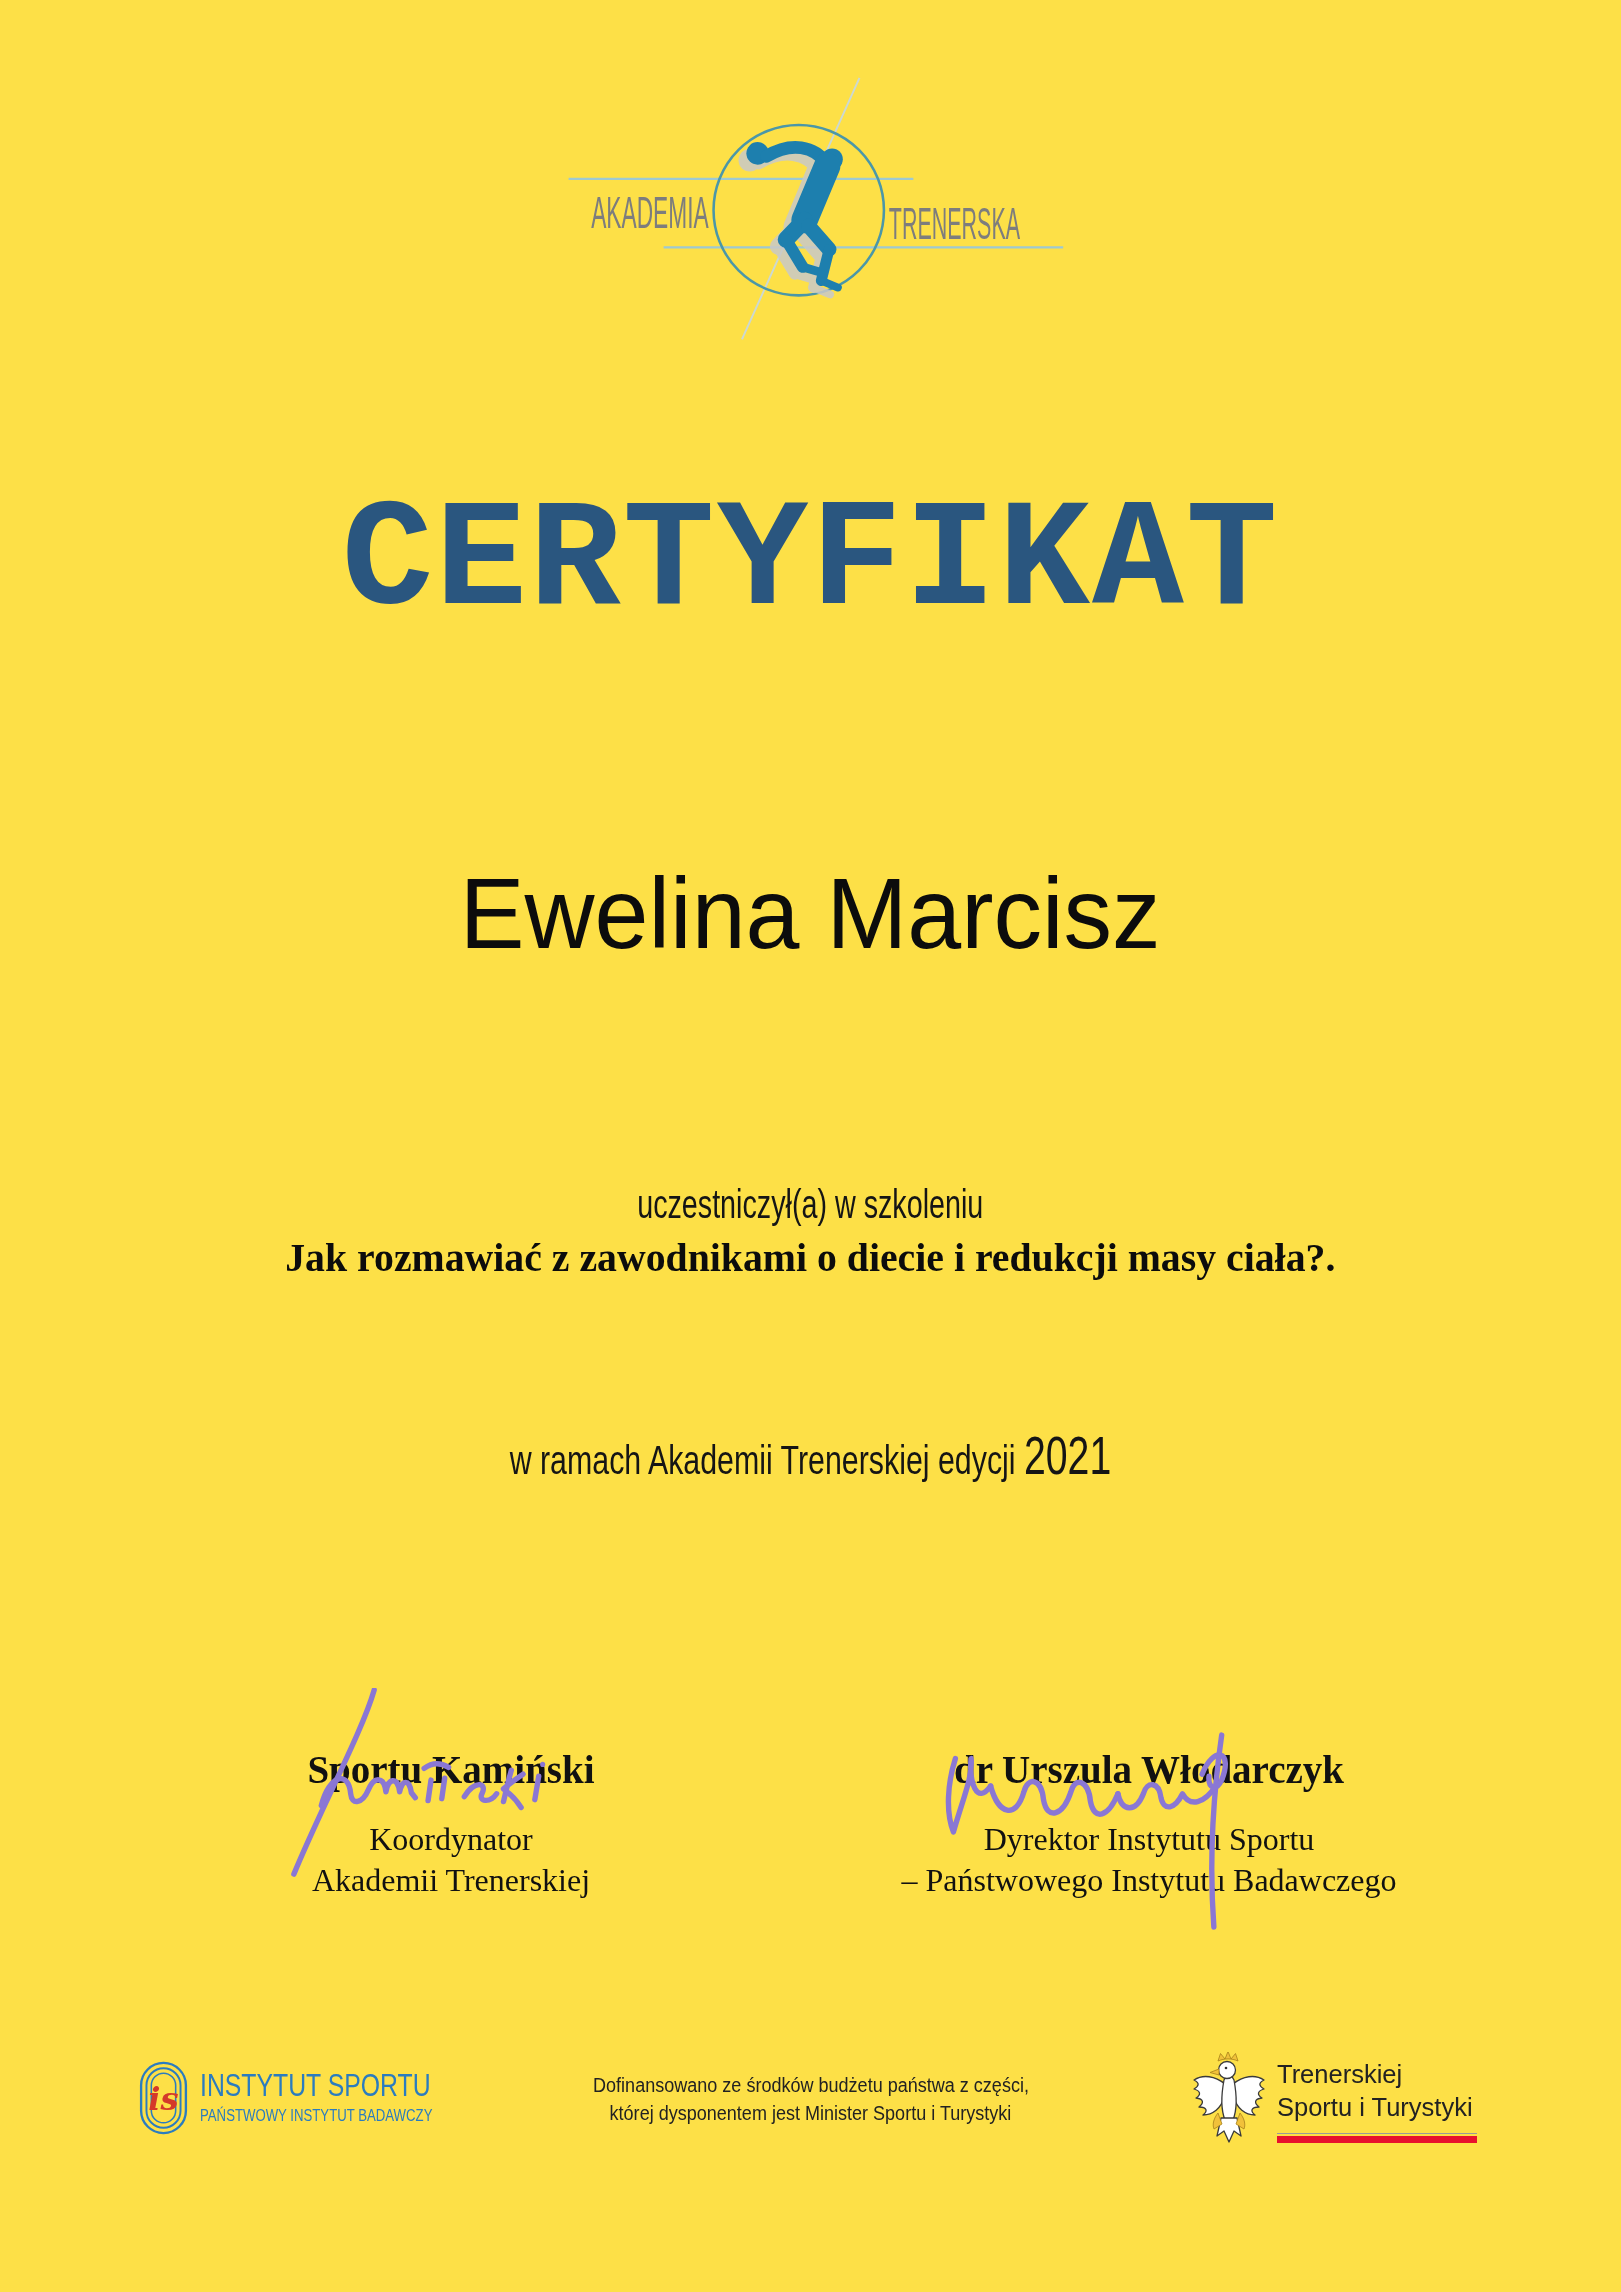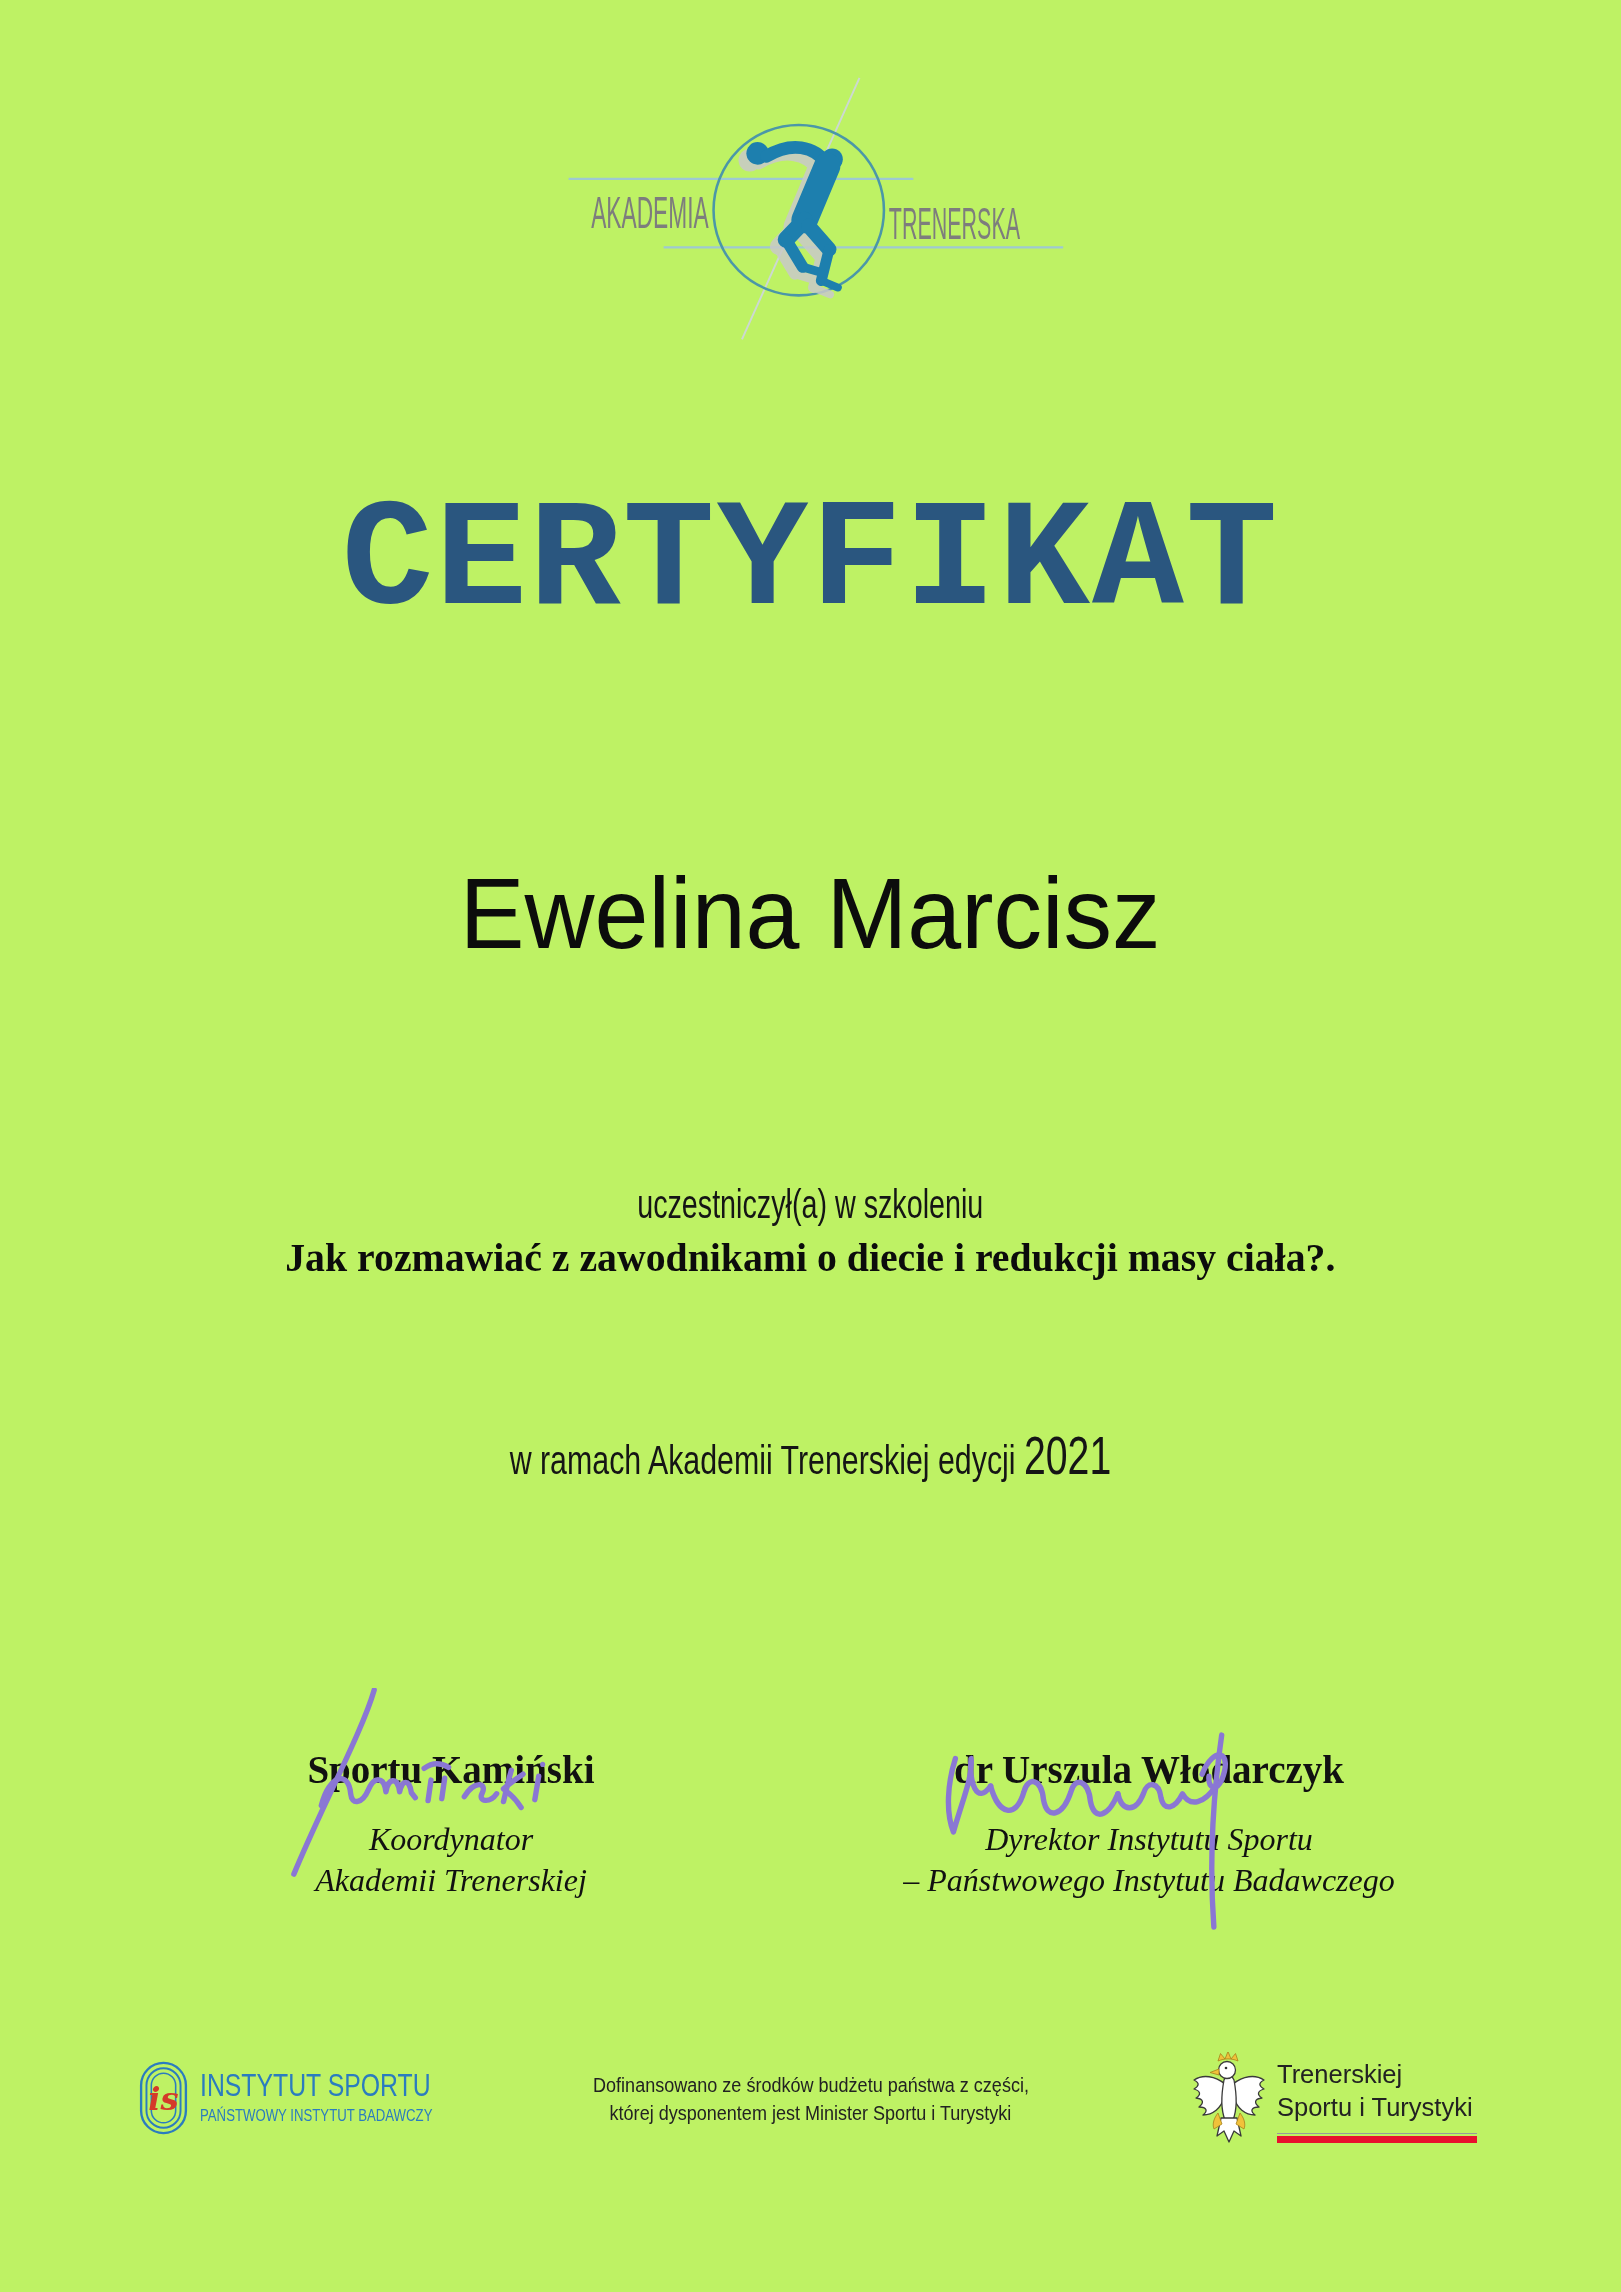--- a/index.html
+++ b/index.html
@@ -1,20 +1,20 @@
 <!DOCTYPE html>
 <html lang="pl"><head>
 <meta charset="utf-8">
 <style>
   html,body{margin:0;padding:0;background:#fff;}
   .page{
     position:relative;
     width:1621px;height:2293px;
     margin:0 auto;
-    background:#bef264;
+    background:#fde047;
     font-family:"Liberation Sans",sans-serif;
     overflow:hidden;
   }
   .centered{position:absolute;left:0;right:0;text-align:center;white-space:nowrap;}
   .cx{display:inline-block;transform-origin:50% 50%;}
 
   
   .logo-svg{position:absolute;left:536px;top:76px;width:549px;height:284px;}
 
   
@@ -51,21 +51,21 @@
   
   .sig{
     position:absolute;top:1746px;width:608px;
     text-align:center;
     font-family:"Liberation Serif",serif;
     color:#111;
   }
   .sig-left{left:147px;}
   .sig-right{left:845px;}
   .sig-name{font-size:39px;font-weight:700;line-height:47px;}
-  .sig-roles{margin-top:25.5px;font-size:32px;font-style:italic;line-height:41px;}
+  .sig-roles{margin-top:25.5px;font-size:32px;line-height:41px;}
   .ink{position:absolute;pointer-events:none;}
   .ink-left{left:284px;top:1688px;width:294px;height:191px;}
   .ink-right{left:926px;top:1729px;width:328px;height:206px;}
 
   
   .inst-logo{position:absolute;left:139px;top:2061px;width:49px;height:74px;}
   .inst-text{position:absolute;left:200px;top:2070px;color:#2b7cbf;white-space:nowrap;}
   .inst-l1{font-size:31px;line-height:31px;}
   .inst-l1 .cx{transform:scaleX(.80);transform-origin:0 50%;}
   .inst-l2{font-size:16.7px;line-height:16.7px;margin-top:6.9px;}

